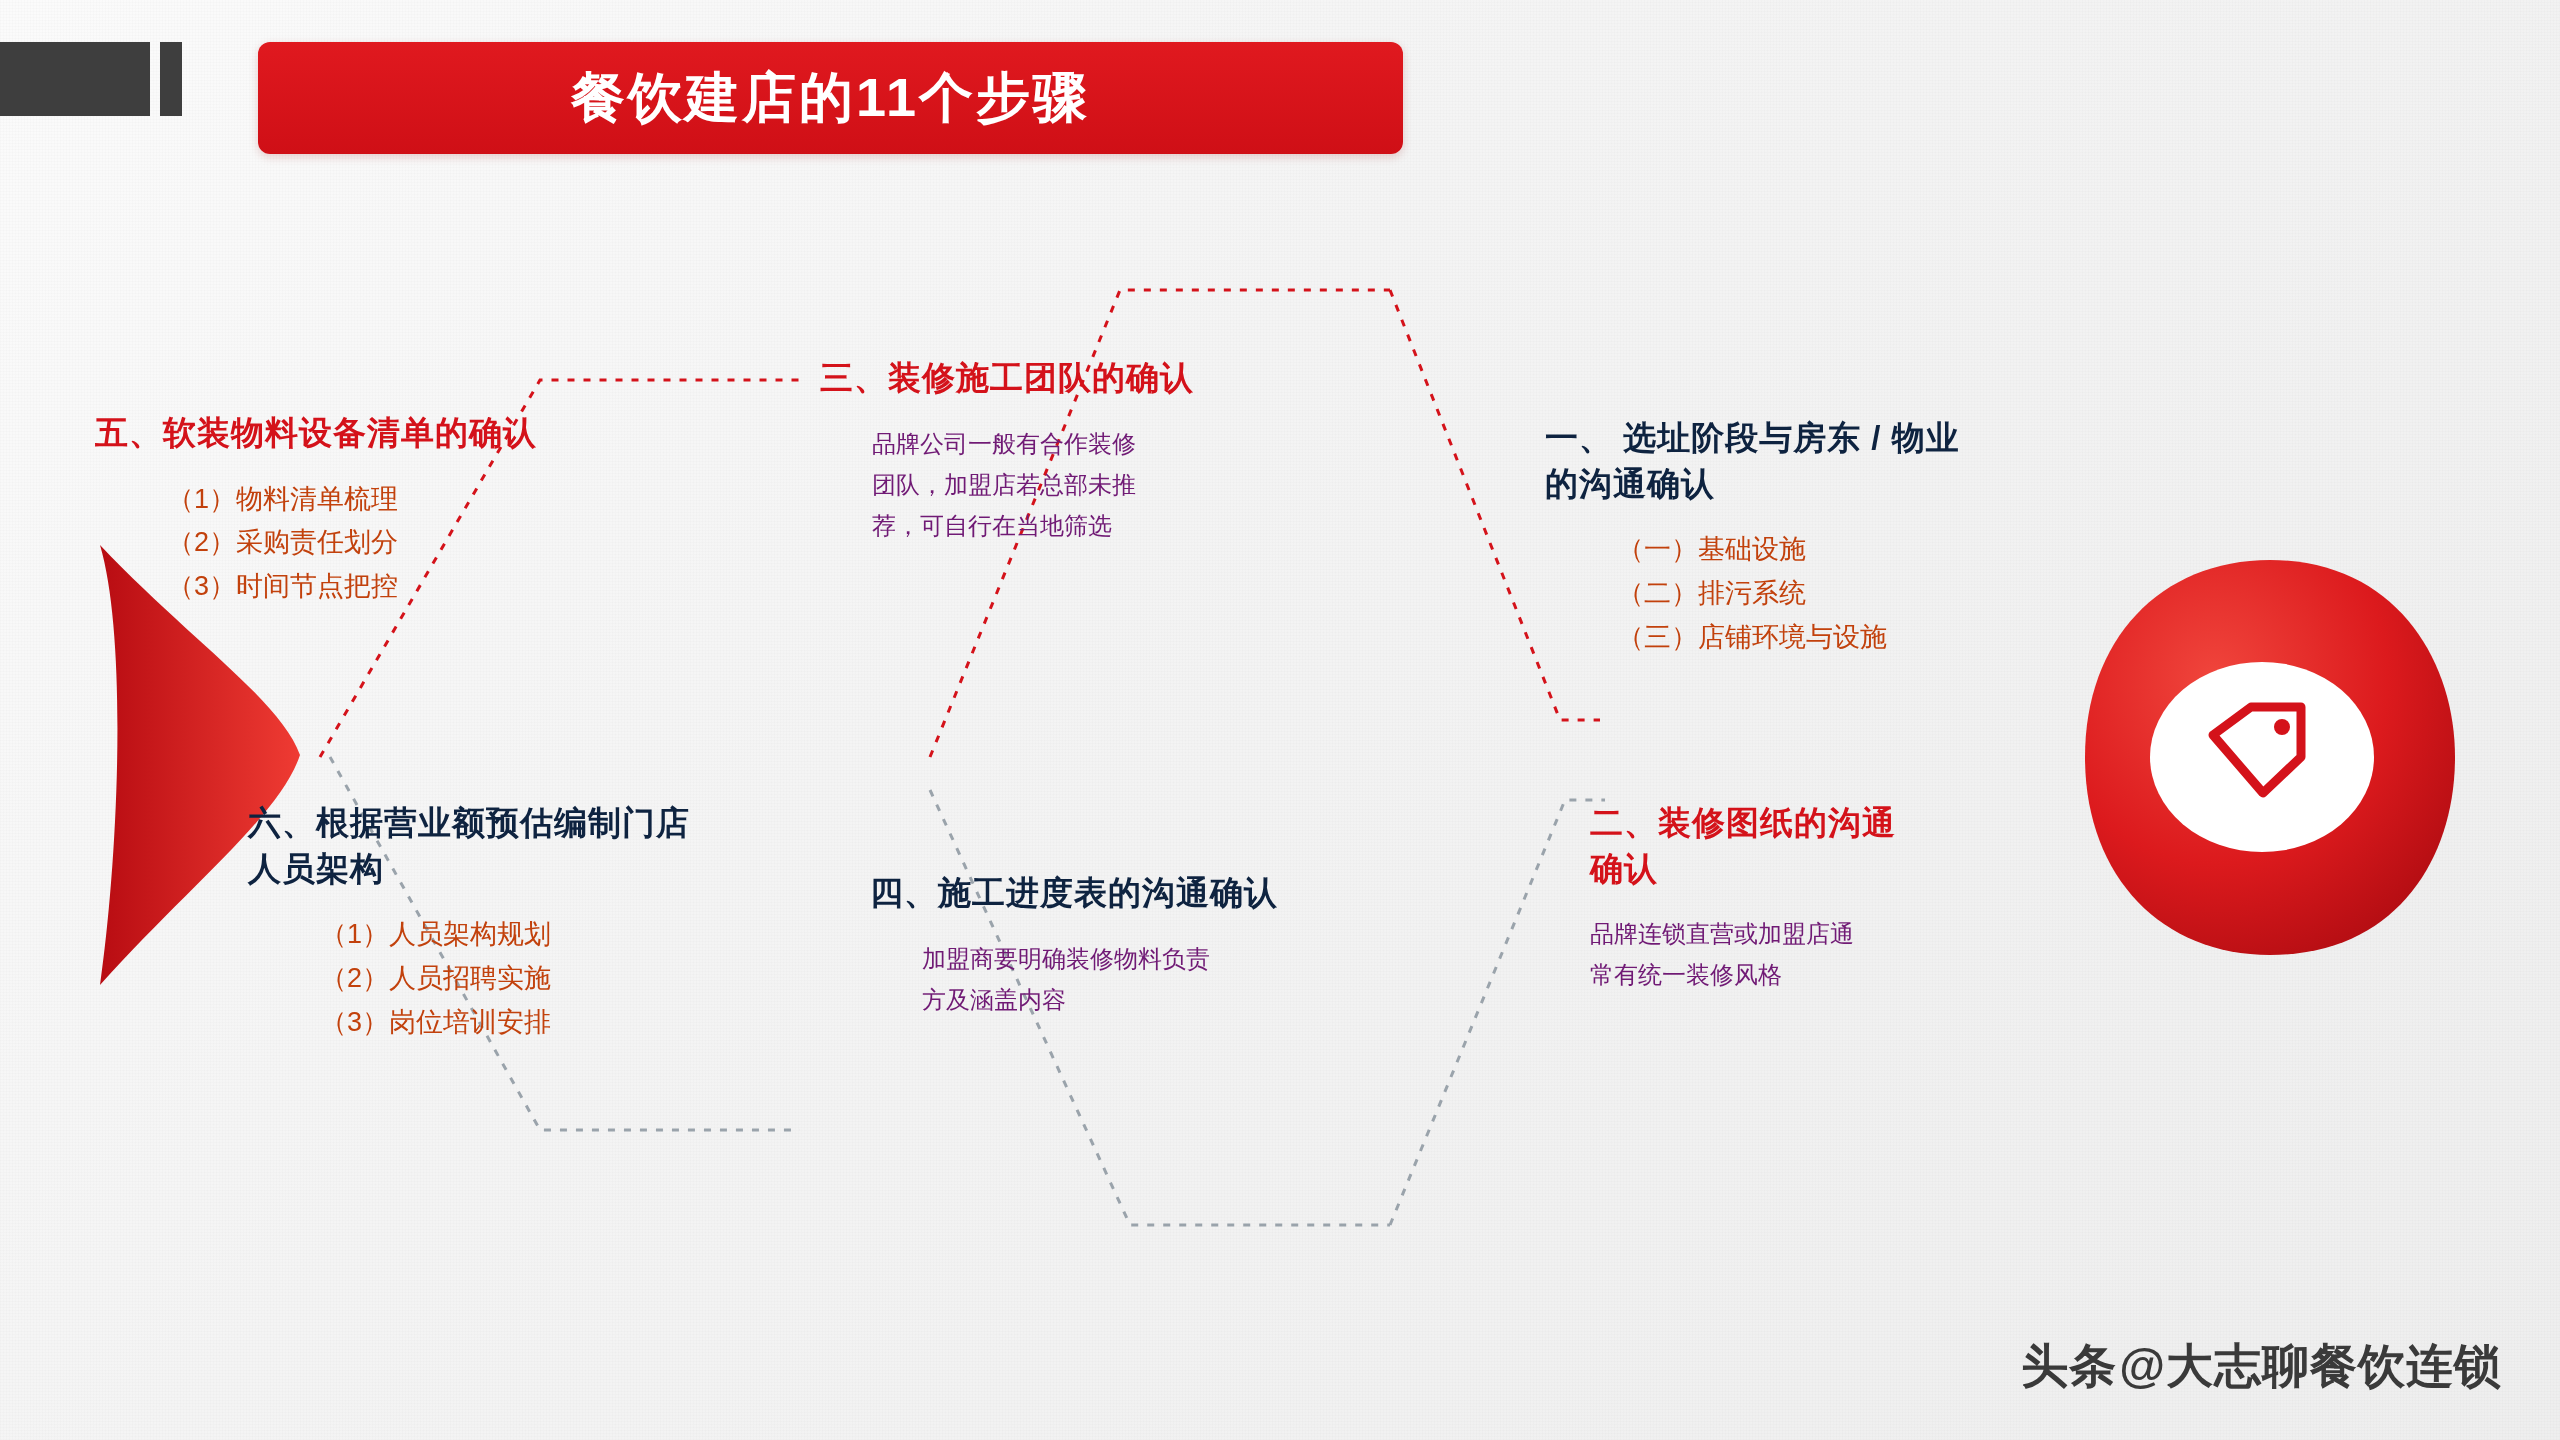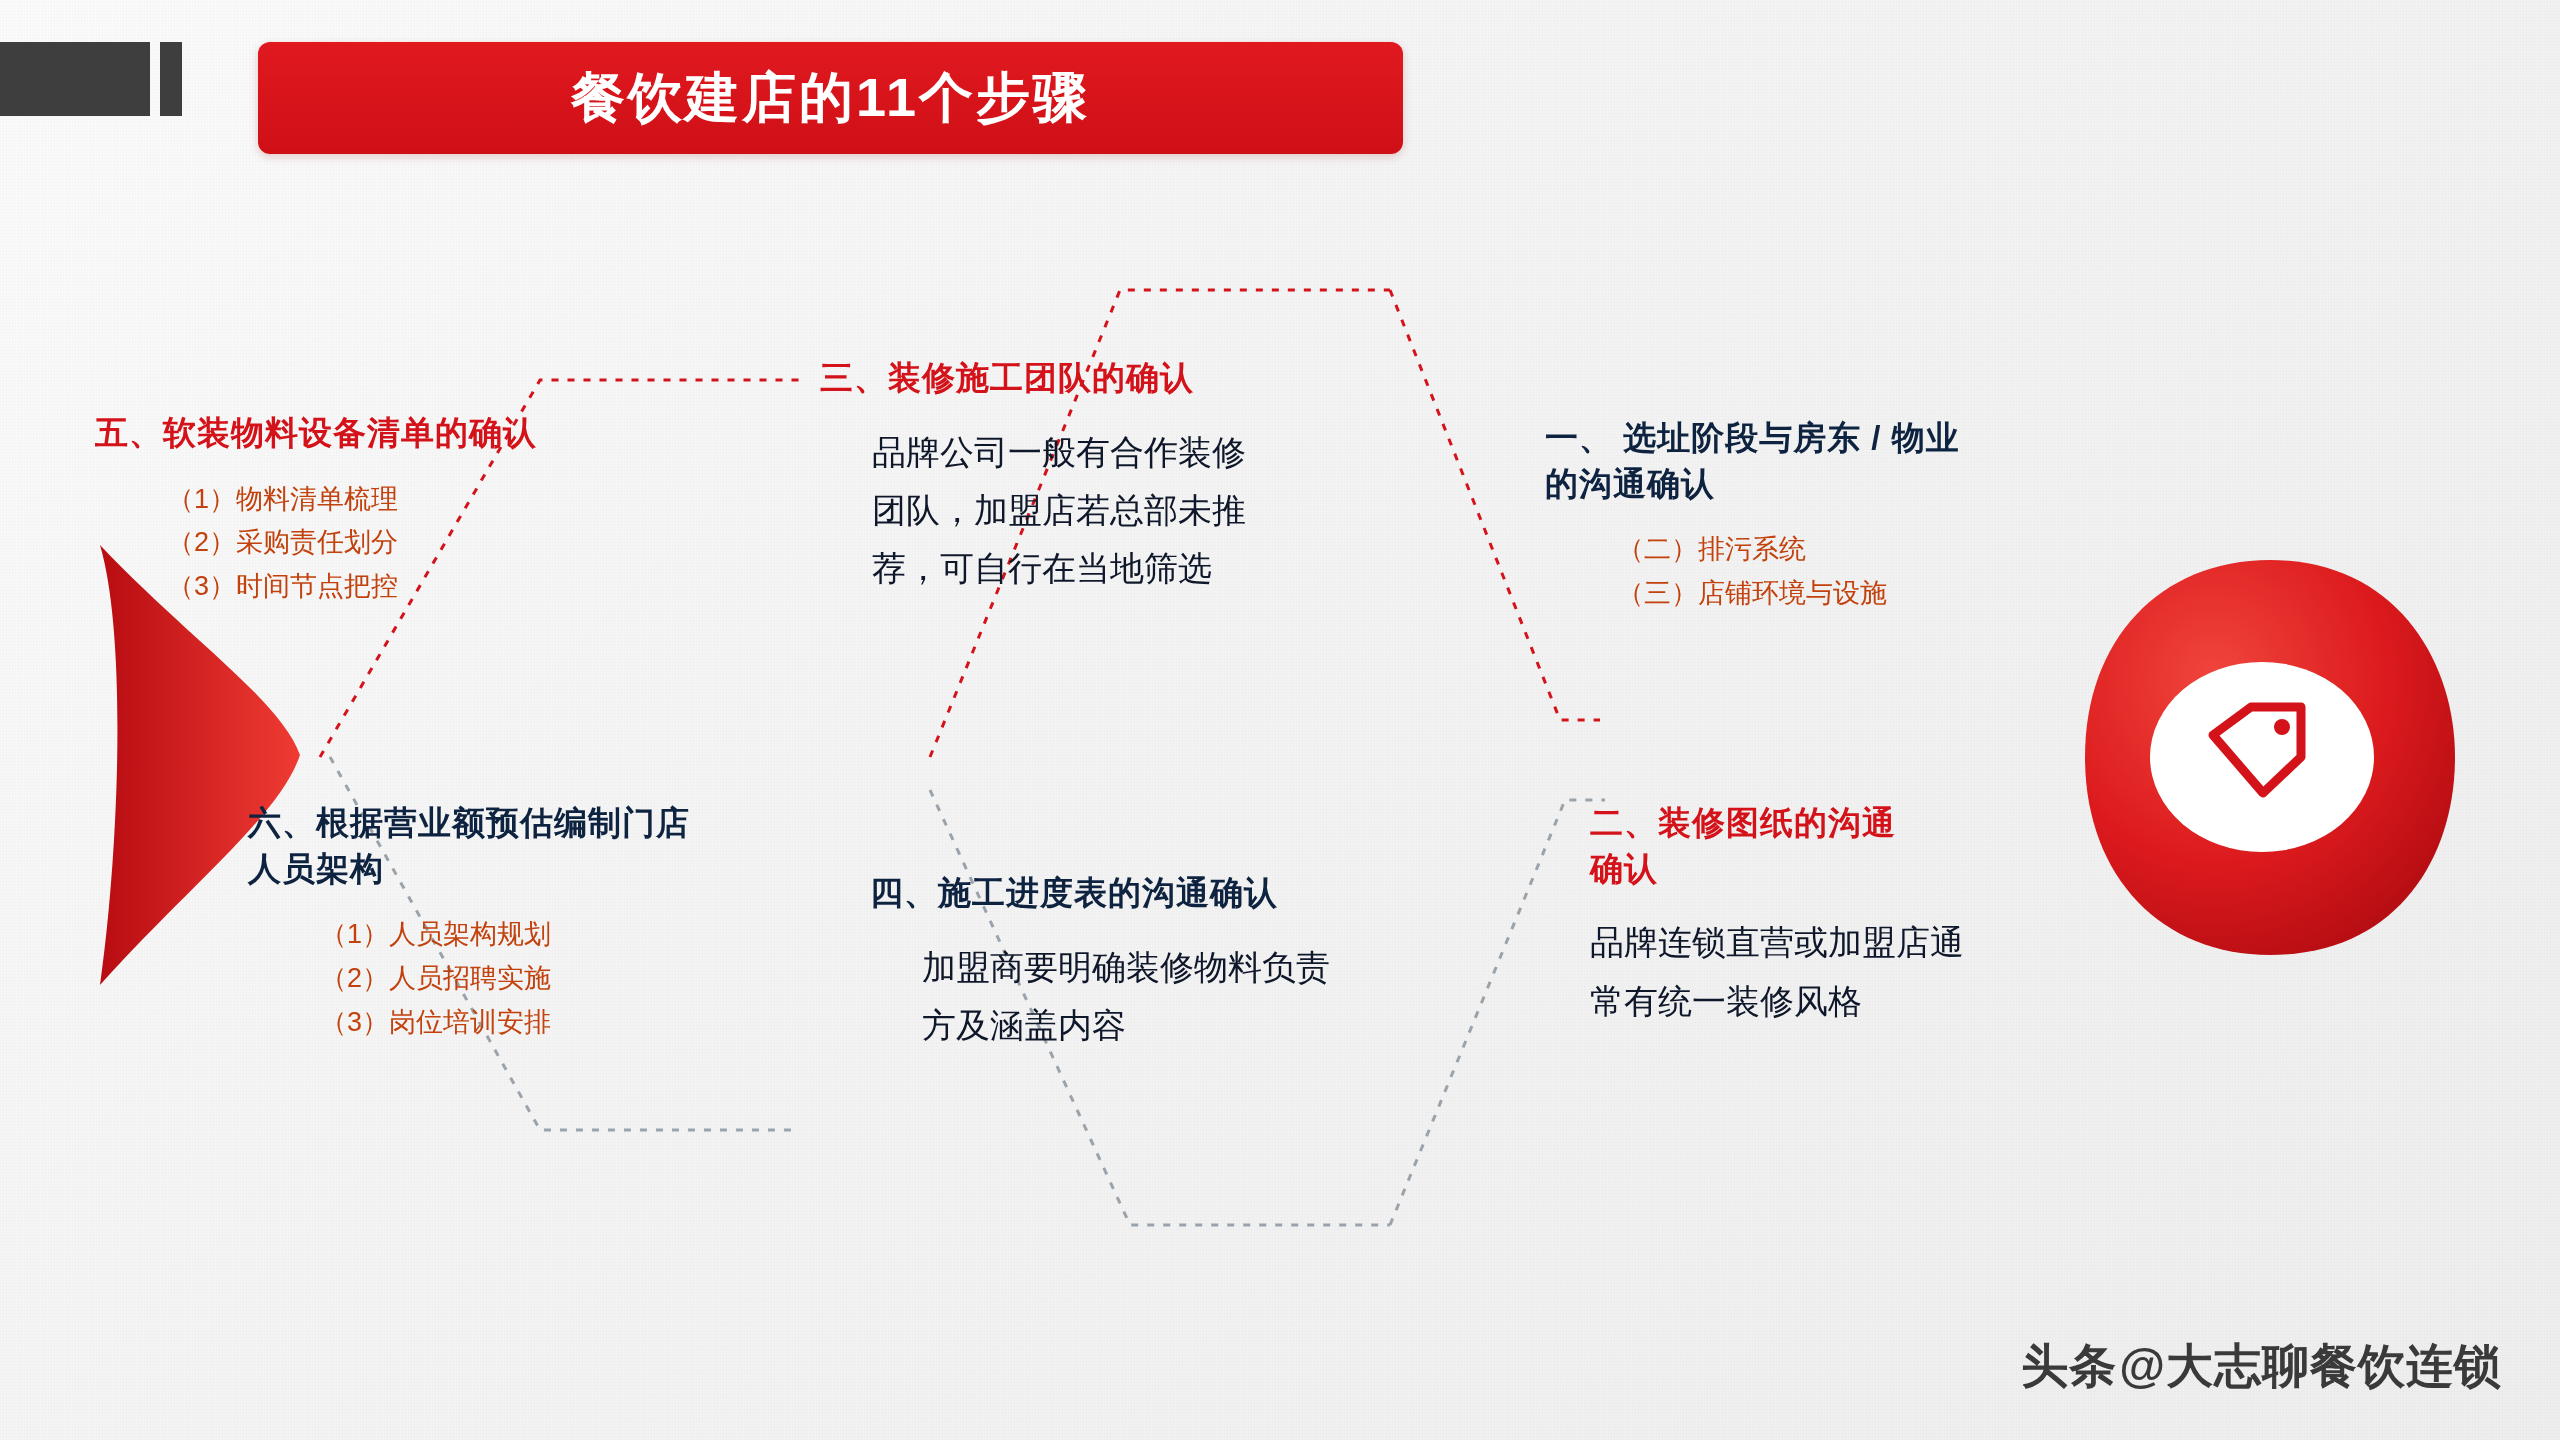--- a/index.html
+++ b/index.html
@@ -87,22 +87,22 @@
     margin-left: 72px;
   }
   .sub-item {
     font-size: 27px;
     color: #c2410c;
     line-height: 1.62;
     white-space: nowrap;
   }
   .para {
     margin-top: 22px;
-    font-size: 34px;
-    color: #0f172a;
+    font-size: 24px;
+    color: #701a75;
     line-height: 1.72;
     white-space: pre-line;
   }
   .para-indent { margin-left: 52px; }
 
   
   #branch-5 { left: 95px;  top: 410px; width: 720px; }
   #branch-3 { left: 820px; top: 355px; width: 560px; }
   #branch-1 { left: 1545px; top: 415px; width: 700px; }
   #branch-6 { left: 248px; top: 800px; width: 640px; }
@@ -202,20 +202,21 @@
   <div class="branch-title title-red">三、装修施工团队的确认</div>
   <div class="para para-indent">品牌公司一般有合作装修
 团队，加盟店若总部未推
 荐，可自行在当地筛选</div>
 </div>
 
 <div class="branch" id="branch-1">
   <div class="branch-title title-navy">一、 选址阶段与房东 / 物业
 的沟通确认</div>
   <div class="sub-list">
+    <div class="sub-item">（一）基础设施</div>
     <div class="sub-item">（二）排污系统</div>
     <div class="sub-item">（三）店铺环境与设施</div>
   </div>
 </div>
 
 <div class="branch" id="branch-6">
   <div class="branch-title title-navy">六、根据营业额预估编制门店
 人员架构</div>
   <div class="sub-list">
     <div class="sub-item">（1）人员架构规划</div>

